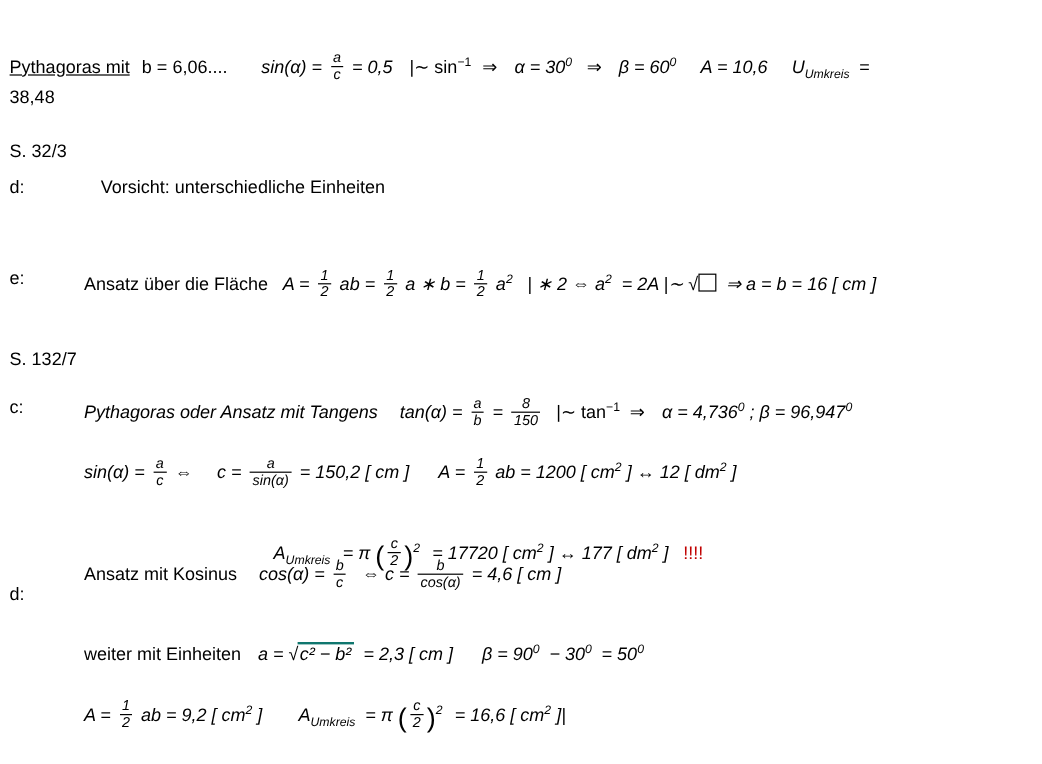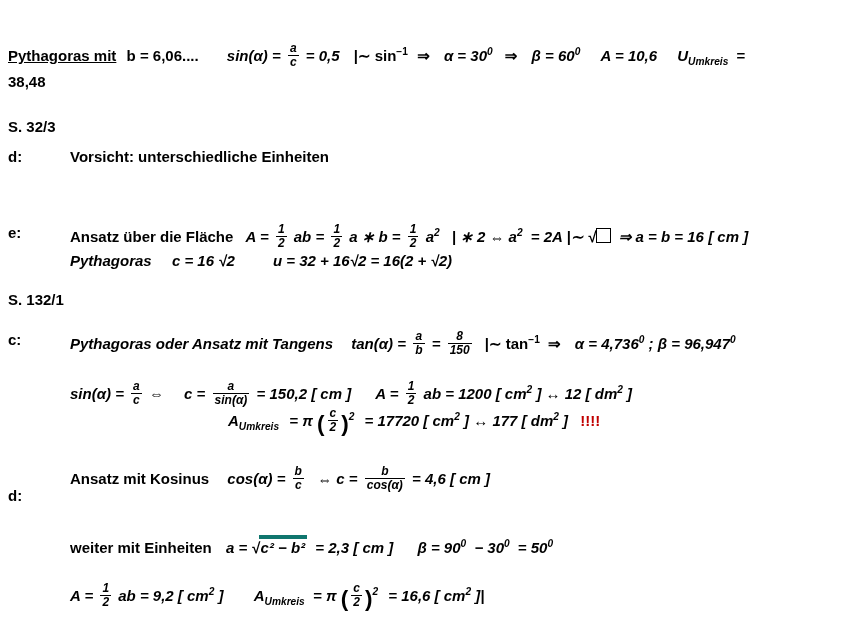--- a/index.html
+++ b/index.html
@@ -13,21 +13,20 @@
     font-family: "Liberation Sans", sans-serif;
     color: #000000;
     font-size: 15px;
     overflow: hidden;
   }
   .page {
     position: relative;
     width: 775px;
     height: 637px;
     padding: 0;
-    font-weight: bold;
   }
   .line {
     position: absolute;
     white-space: nowrap;
   }
   .it { font-style: italic; }
   .ul { text-decoration: underline; }
   .frac {
     display: inline-block;
     vertical-align: middle;
@@ -37,21 +36,21 @@
     margin: 0 3px;
     position: relative;
     top: -1px;
   }
   .frac .num { display: block; padding: 0 2px; }
   .frac .den { display: block; border-top: 1px solid #000; padding: 0 2px; }
   .sup { font-size: 0.68em; vertical-align: super; }
   .sub { font-size: 0.68em; vertical-align: sub; }
   .sqrt {
     display: inline-block;
-    border-top: 4px solid #0f766e;
+    border-top: 2px solid #0f766e;
     padding: 0 2px 0 2px;
     margin-left: -1px;
   }
   .radic { display: inline-block; }
   .bigparen { font-size: 1.5em; vertical-align: -0.22em; }
   .box {
     display: inline-block;
     width: 13px;
     height: 13px;
     border: 1px solid #000;
@@ -79,43 +78,38 @@
     <span class="sp" style="width:10px"></span><span class="it">β = 60</span><span class="sup it">0</span>
     <span class="sp" style="width:16px"></span><span class="it">A = 10,6</span>
     <span class="sp" style="width:16px"></span><span class="it">U</span><span class="sub it">Umkreis</span>
     <span class="sp" style="width:4px"></span><span>=</span>
   </div>
   <div class="line" style="left:8px; top:73px;">38,48</div>
 
   <div class="line" style="left:8px; top:118px;">S. 32/3</div>
 
   <div class="line" style="left:8px; top:148px;">d:</div>
-  <div class="line" style="left:70px; top:148px;">Vorsicht:  unterschiedliche Einheiten</div>
+  <div class="line" style="left:84px; top:148px;">Vorsicht:  unterschiedliche Einheiten</div>
 
   <div class="line" style="left:8px; top:224px;">e:</div>
   <div class="line" style="left:70px; top:224px;">
     <span>Ansatz über die Fläche</span>
     <span class="sp" style="width:8px"></span><span class="it">A =</span>
     <span class="frac"><span class="num it">1</span><span class="den it">2</span></span>
     <span class="it">ab =</span>
     <span class="frac"><span class="num it">1</span><span class="den it">2</span></span>
     <span class="it">a ∗ b =</span>
     <span class="frac"><span class="num it">1</span><span class="den it">2</span></span>
     <span class="it">a</span><span class="sup it">2</span>
     <span class="sp" style="width:8px"></span><span class="it">| ∗ 2 ⇔ a</span><span class="sup it">2</span>
     <span class="sp" style="width:4px"></span><span class="it">= 2A |∼ √</span><span class="box"></span>
     <span class="sp" style="width:4px"></span><span class="it">⇒ a = b = 16 [ cm ]</span>
   </div>
-  <div class="line" style="left:70px; top:252px;">
-    <span class="it">Pythagoras</span>
-    <span class="sp" style="width:16px"></span><span class="it">c = 16 √2</span>
-    <span class="sp" style="width:34px"></span><span class="it">u = 32 + 16√2 = 16(2 + √2)</span>
-  </div>
 
-  <div class="line" style="left:8px; top:291px;">S. 132/1</div>
+  <div class="line" style="left:8px; top:291px;">S. 132/7</div>
 
   <div class="line" style="left:8px; top:331px;">c:</div>
   <div class="line" style="left:70px; top:331px;">
     <span class="it">Pythagoras oder Ansatz mit Tangens</span>
     <span class="sp" style="width:14px"></span><span class="it">tan(α) =</span>
     <span class="frac"><span class="num it">a</span><span class="den it">b</span></span>
     <span class="it">=</span>
     <span class="frac"><span class="num it">8</span><span class="den it">150</span></span>
     <span class="sp" style="width:6px"></span><span>|∼ tan</span><span class="sup">−1</span>
     <span class="sp" style="width:4px"></span><span>⇒</span>
@@ -130,21 +124,21 @@
     <span class="sp" style="width:16px"></span><span class="it">c =</span>
     <span class="frac"><span class="num it">a</span><span class="den it">sin(α)</span></span>
     <span class="it">= 150,2 [ cm ]</span>
     <span class="sp" style="width:20px"></span><span class="it">A =</span>
     <span class="frac"><span class="num it">1</span><span class="den it">2</span></span>
     <span class="it">ab = 1200 [ cm</span><span class="sup it">2</span>
     <span class="it">] ↔ 12 [ dm</span><span class="sup it">2</span>
     <span class="it">]</span>
   </div>
 
-  <div class="line" style="left:228px; top:408px;">
+  <div class="line" style="left:228px; top:448px;">
     <span class="it">A</span><span class="sub it">Umkreis</span>
     <span class="sp" style="width:6px"></span><span class="it">= π</span>
     <span class="bigparen">(</span><span class="frac"><span class="num it">c</span><span class="den it">2</span></span><span class="bigparen">)</span><span class="sup it">2</span>
     <span class="sp" style="width:6px"></span><span class="it">= 17720 [ cm</span><span class="sup it">2</span>
     <span class="it">] ↔ 177 [ dm</span><span class="sup it">2</span>
     <span class="it">]</span>
     <span class="sp" style="width:8px"></span><span style="color:#c00000">!!!!</span>
   </div>
 
   <div class="line" style="left:8px; top:487px;">d:</div>

